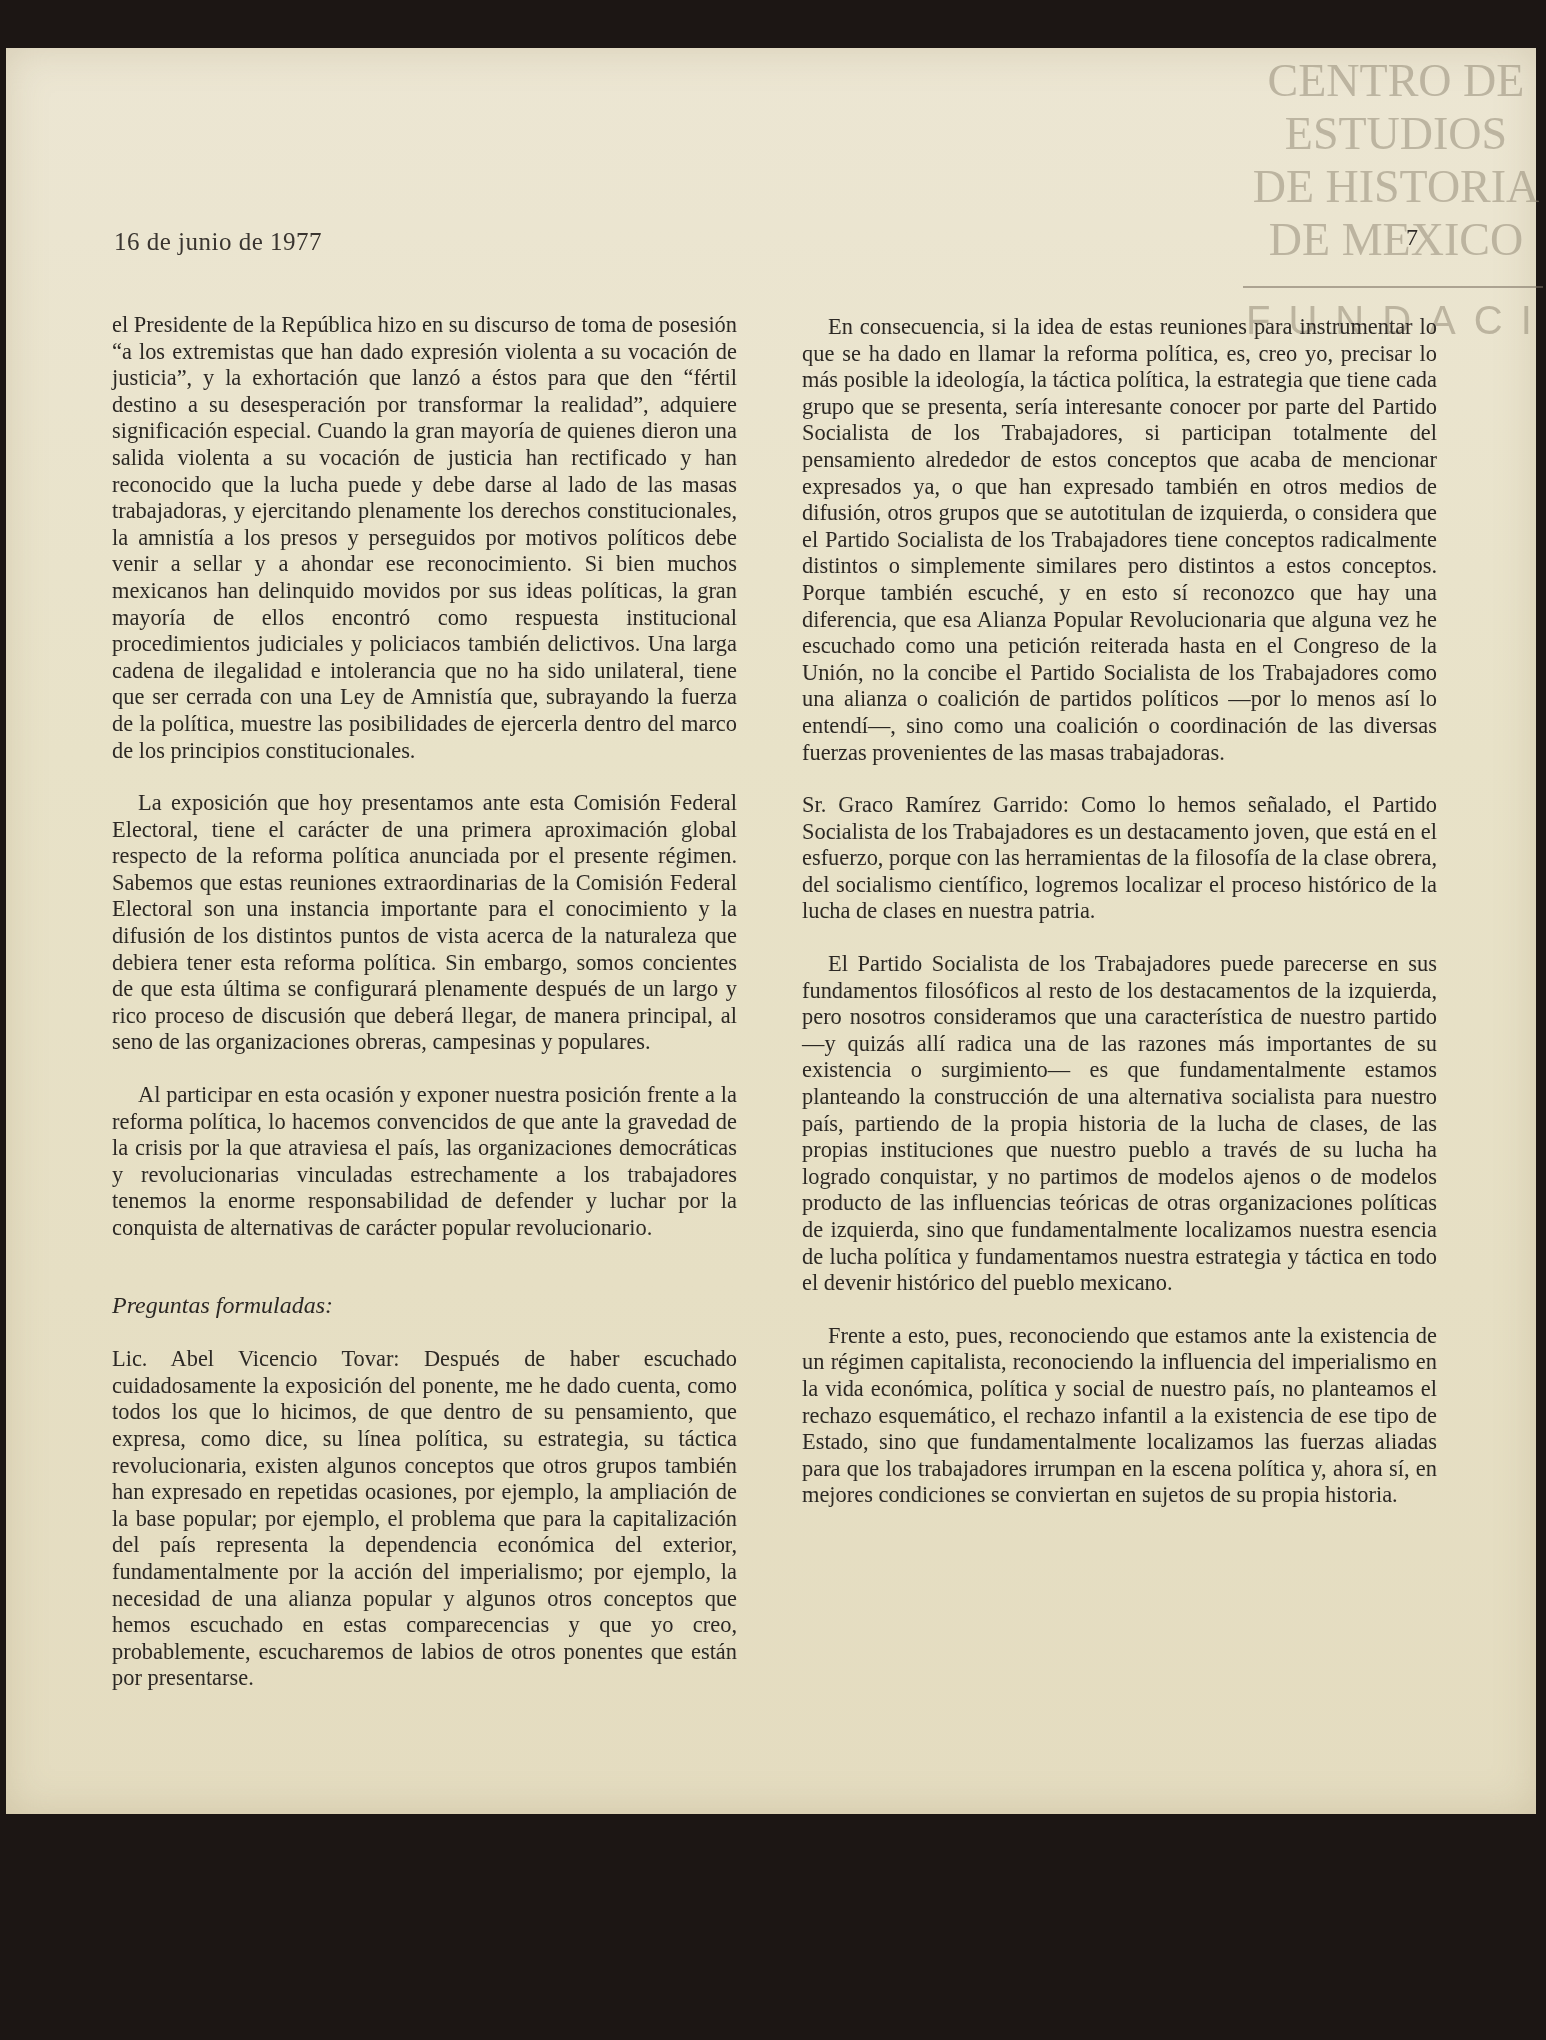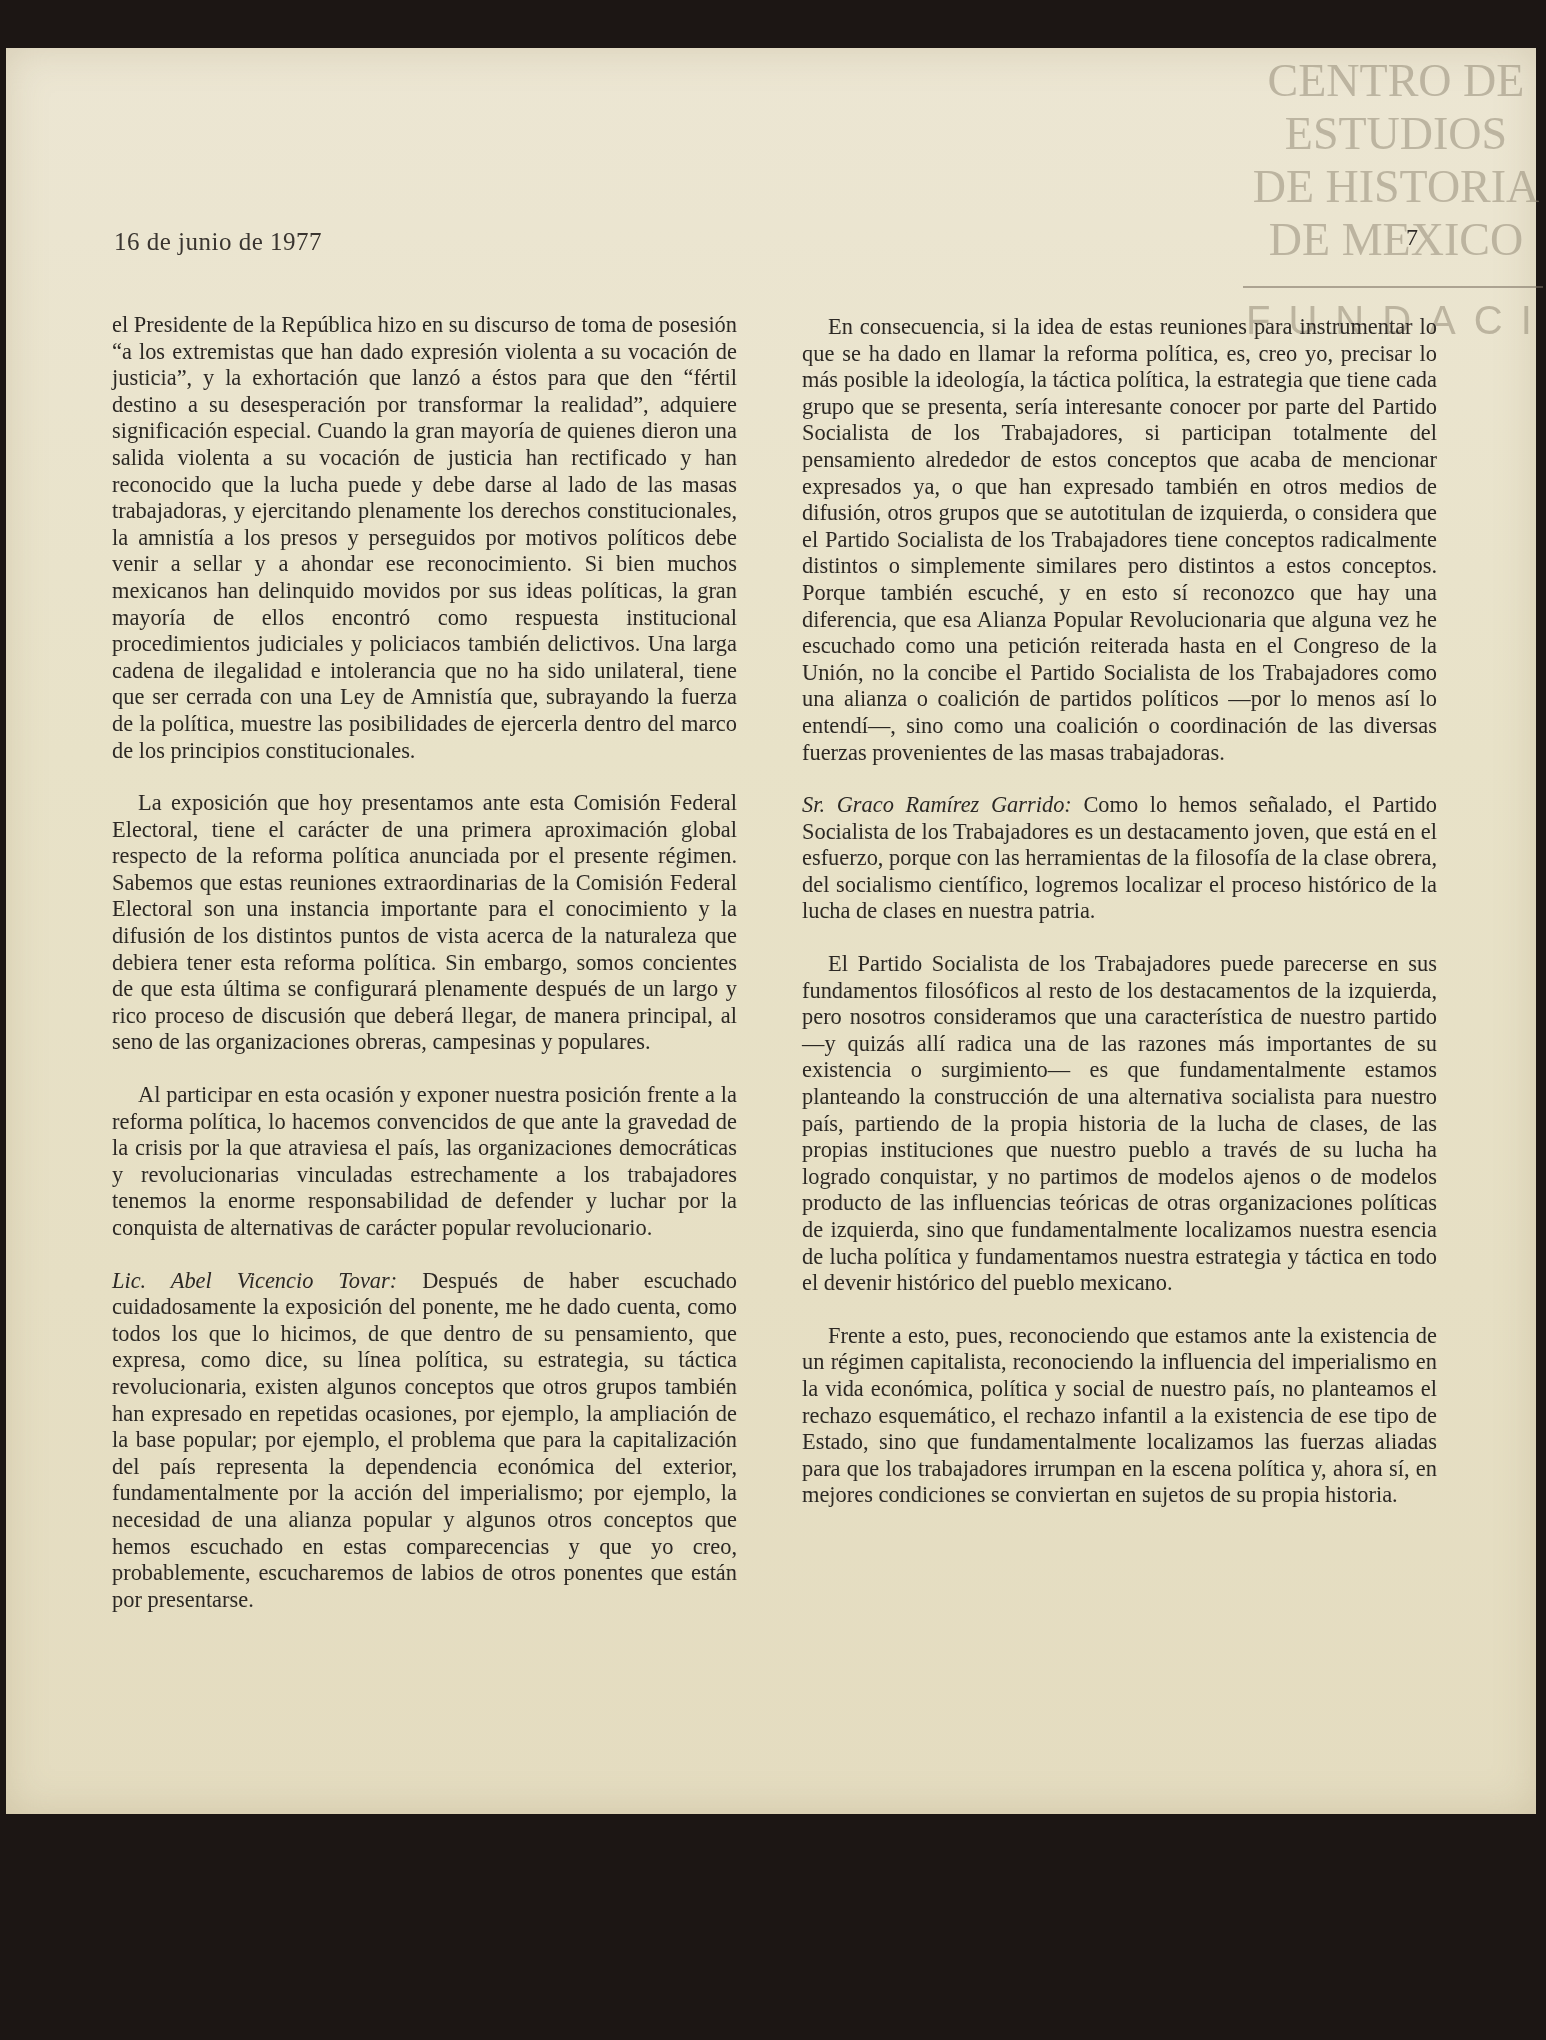--- a/index.html
+++ b/index.html
@@ -28,21 +28,21 @@
     hyphens:manual;
   }
   .col-left { left:106px; top:264px; width:625px; }
   .col-right { left:796px; top:266px; width:635px; }
   .col p { margin:0 0 26px 0; text-indent:26px; }
   .col p.noindent { text-indent:0; }
   .col p.heading {
     font-style:italic; font-size:24px; text-indent:0;
     margin-top:50px; margin-bottom:28px;
   }
-  .speaker { font-style:italic; }
+  .speaker { }
   
   .wm {
     position:absolute; color:rgba(150,140,120,0.55);
     font-family:"Liberation Serif", serif; text-align:center;
   }
   .wm-line { display:block; font-size:46px; line-height:53px; }
   .wm-block { left:1235px; top:6px; width:310px; }
   .wm-rule {
     position:absolute; left:1237px; top:238px; width:300px; height:2px;
     background:rgba(120,110,95,0.55);
@@ -72,20 +72,21 @@
   <div class="wm-rule"></div>
   <div class="wm-fundacion">FUNDACIÓN</div>
 
   <div class="header-date">16 de junio de 1977</div>
   <div class="page-number">7</div>
 
   <div class="col col-left">
     <p class="noindent">el Presidente de la República hizo en su discurso de toma de posesión “a los extremistas que han dado expresión violenta a su vocación de justicia”, y la exhortación que lanzó a éstos para que den “fértil destino a su desesperación por transformar la realidad”, adquiere significación especial. Cuando la gran mayoría de quienes dieron una salida violenta a su vocación de justicia han rectificado y han reconocido que la lucha puede y debe darse al lado de las masas trabajadoras, y ejercitando plenamente los derechos constitucionales, la amnistía a los presos y perseguidos por motivos políticos debe venir a sellar y a ahondar ese reconocimiento. Si bien muchos mexicanos han delinquido movidos por sus ideas políticas, la gran mayoría de ellos encontró como respuesta institucional procedimientos judiciales y policiacos también delictivos. Una larga cadena de ilegalidad e intolerancia que no ha sido unilateral, tiene que ser cerrada con una Ley de Amnistía que, subrayando la fuerza de la política, muestre las posibilidades de ejercerla dentro del marco de los principios constitucionales.</p>
     <p>La exposición que hoy presentamos ante esta Comisión Federal Electoral, tiene el carácter de una primera aproximación global respecto de la reforma política anunciada por el presente régimen. Sabemos que estas reuniones extraordinarias de la Comisión Federal Electoral son una instancia importante para el conocimiento y la difusión de los distintos puntos de vista acerca de la naturaleza que debiera tener esta reforma política. Sin embargo, somos concientes de que esta última se configurará plenamente después de un largo y rico proceso de discusión que deberá llegar, de manera principal, al seno de las organizaciones obreras, campesinas y populares.</p>
     <p>Al participar en esta ocasión y exponer nuestra posición frente a la reforma política, lo hacemos convencidos de que ante la gravedad de la crisis por la que atraviesa el país, las organizaciones democráticas y revolucionarias vinculadas estrechamente a los trabajadores tenemos la enorme responsabilidad de defender y luchar por la conquista de alternativas de carácter popular revolucionario.</p>
+    <p class="heading">Preguntas formuladas:</p>
     <p class="noindent"><span class="speaker">Lic. Abel Vicencio Tovar:</span> <span>Después de haber escuchado cuidadosamente la exposición del ponente, me he dado cuenta, como todos los que lo hicimos, de que dentro de su pensamiento, que expresa, como dice, su línea política, su estrategia, su táctica revolucionaria, existen algunos conceptos que otros grupos también han expresado en repetidas ocasiones, por ejemplo, la ampliación de la base popular; por ejemplo, el problema que para la capitalización del país representa la dependencia económica del exterior, fundamentalmente por la acción del imperialismo; por ejemplo, la necesidad de una alianza popular y algunos otros conceptos que hemos escuchado en estas comparecencias y que yo creo, probablemente, escucharemos de labios de otros ponentes que están por presentarse.</span></p>
   </div>
 
   <div class="col col-right">
     <p>En consecuencia, si la idea de estas reuniones para instrumentar lo que se ha dado en llamar la reforma política, es, creo yo, precisar lo más posible la ideología, la táctica política, la estrategia que tiene cada grupo que se presenta, sería interesante conocer por parte del Partido Socialista de los Trabajadores, si participan totalmente del pensamiento alrededor de estos conceptos que acaba de mencionar expresados ya, o que han expresado también en otros medios de difusión, otros grupos que se autotitulan de izquierda, o considera que el Partido Socialista de los Trabajadores tiene conceptos radicalmente distintos o simplemente similares pero distintos a estos conceptos. Porque también escuché, y en esto sí reconozco que hay una diferencia, que esa Alianza Popular Revolucionaria que alguna vez he escuchado como una petición reiterada hasta en el Congreso de la Unión, no la concibe el Partido Socialista de los Trabajadores como una alianza o coalición de partidos políticos —por lo menos así lo entendí—, sino como una coalición o coordinación de las diversas fuerzas provenientes de las masas trabajadoras.</p>
     <p class="noindent"><span class="speaker">Sr. Graco Ramírez Garrido:</span> <span>Como lo hemos señalado, el Partido Socialista de los Trabajadores es un destacamento joven, que está en el esfuerzo, porque con las herramientas de la filosofía de la clase obrera, del socialismo científico, logremos localizar el proceso histórico de la lucha de clases en nuestra patria.</span></p>
     <p>El Partido Socialista de los Trabajadores puede parecerse en sus fundamentos filosóficos al resto de los destacamentos de la izquierda, pero nosotros consideramos que una característica de nuestro partido —y quizás allí radica una de las razones más importantes de su existencia o surgimiento— es que fundamentalmente estamos planteando la construcción de una alternativa socialista para nuestro país, partiendo de la propia historia de la lucha de clases, de las propias instituciones que nuestro pueblo a través de su lucha ha logrado conquistar, y no partimos de modelos ajenos o de modelos producto de las influencias teóricas de otras organizaciones políticas de izquierda, sino que fundamentalmente localizamos nuestra esencia de lucha política y fundamentamos nuestra estrategia y táctica en todo el devenir histórico del pueblo mexicano.</p>
     <p>Frente a esto, pues, reconociendo que estamos ante la existencia de un régimen capitalista, reconociendo la influencia del imperialismo en la vida económica, política y social de nuestro país, no planteamos el rechazo esquemático, el rechazo infantil a la existencia de ese tipo de Estado, sino que fundamentalmente localizamos las fuerzas aliadas para que los trabajadores irrumpan en la escena política y, ahora sí, en mejores condiciones se conviertan en sujetos de su propia historia.</p>
   </div>
 

